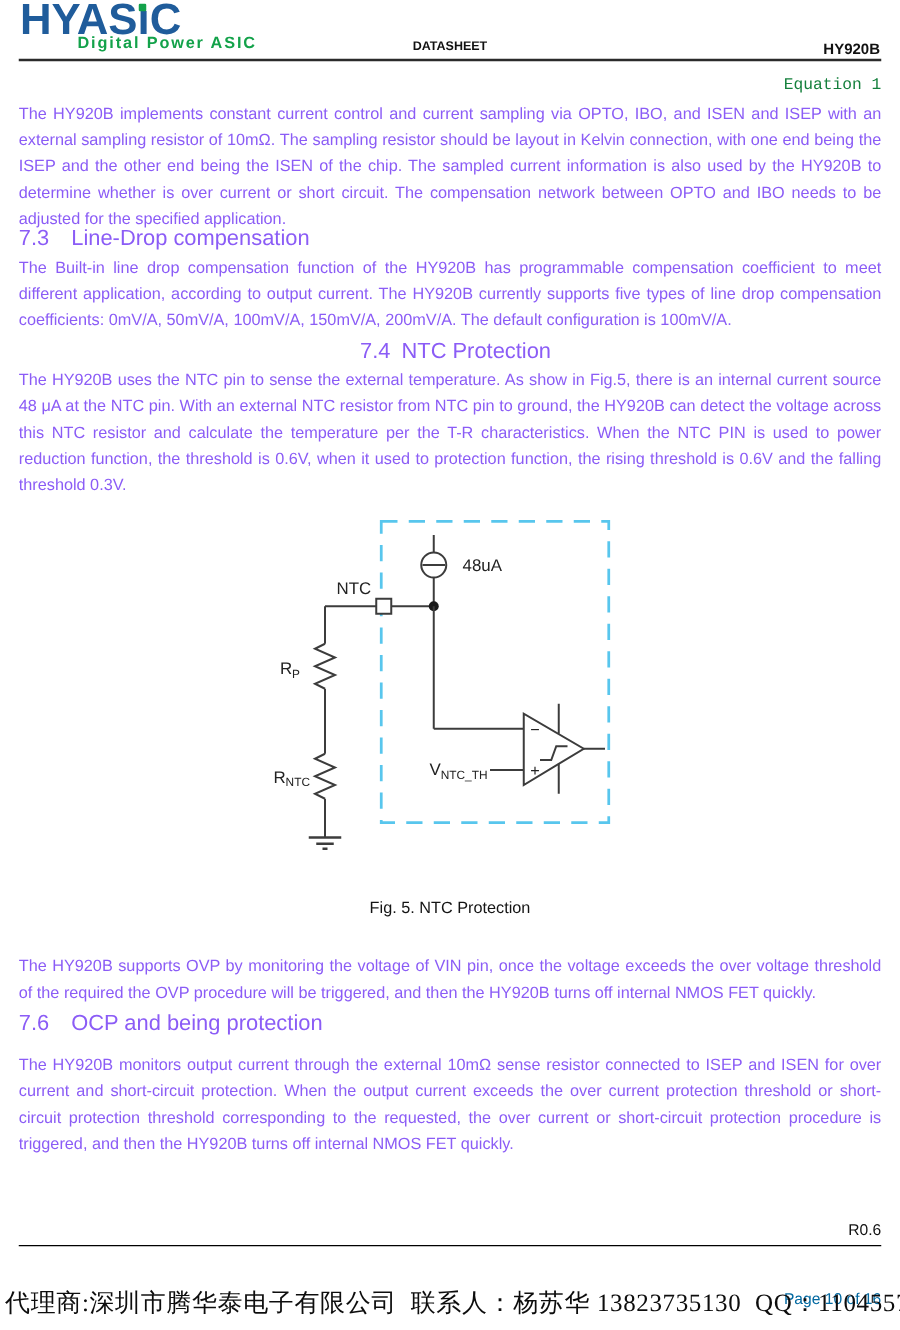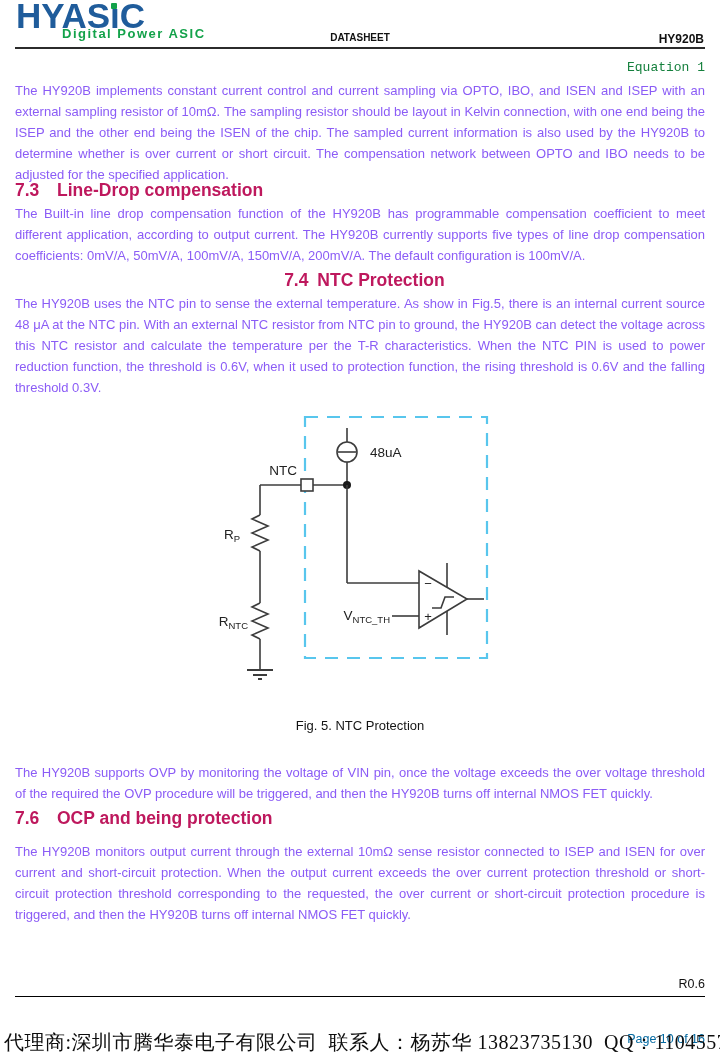--- a/index.html
+++ b/index.html
@@ -12,21 +12,21 @@
   .logo-i::after{content:"";position:absolute;left:1px;top:7px;width:6px;height:6px;background:#13a24a;border-radius:1px;}
   .logo-sub{position:absolute;left:34px;top:26px;font-size:13px;font-weight:bold;color:#13a24a;letter-spacing:1.5px;padding-left:28px;}
   .hdr-center{position:absolute;left:0;right:0;top:32px;text-align:center;font-size:10px;font-weight:600;color:#111;}
   .hdr-right{position:absolute;right:16px;top:32px;font-size:12px;font-weight:600;color:#111;}
   .hdr-rule{position:absolute;left:15px;right:15px;top:47px;height:2px;background:#2b2b2b;}
 
   .equation-label{position:absolute;right:15px;top:60px;font-size:13px;color:#15803d;font-family:Liberation Mono, monospace;}
 
   
   .para{position:absolute;left:15px;right:15px;font-size:13px;line-height:21px;text-align:justify;color:#8b5cf6;}
-  .sec-head{position:absolute;left:15px;right:15px;font-size:17.5px;font-weight:bold;color:#be185d;}
+  .sec-head{position:absolute;left:15px;right:15px;font-size:17.5px;font-weight:normal;color:#8b5cf6;}
   .sec-num{display:inline-block;min-width:42px;}
 
   
   .fig-svg{position:absolute;left:180px;top:405px;}
   .fig-caption{position:absolute;left:0;right:0;top:693px;text-align:center;font-size:13px;color:#141414;margin-top:25px;}
 
   
   .foot-rev{position:absolute;right:15px;top:977px;font-size:12.5px;color:#111;}
   .foot-rule{position:absolute;left:15px;right:15px;top:996px;height:1px;background:#000;}
   .foot-page{position:absolute;right:15px;top:1032px;font-size:12.5px;color:#0369a1;}

